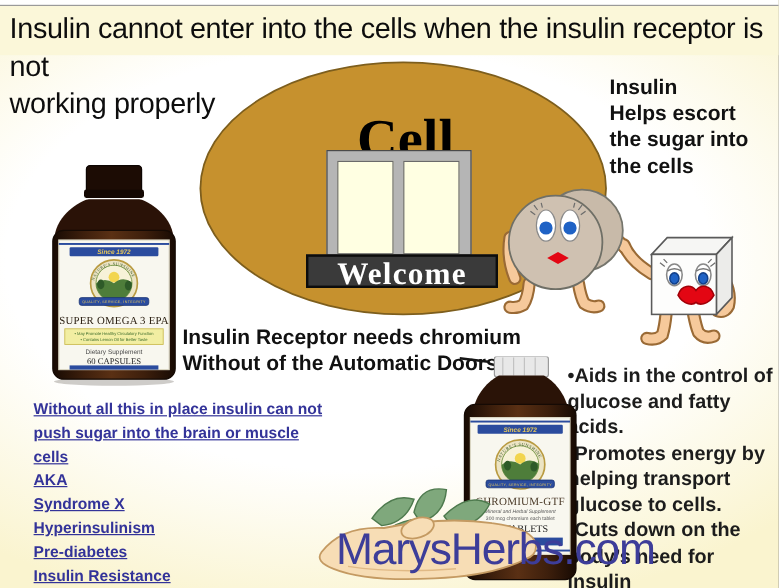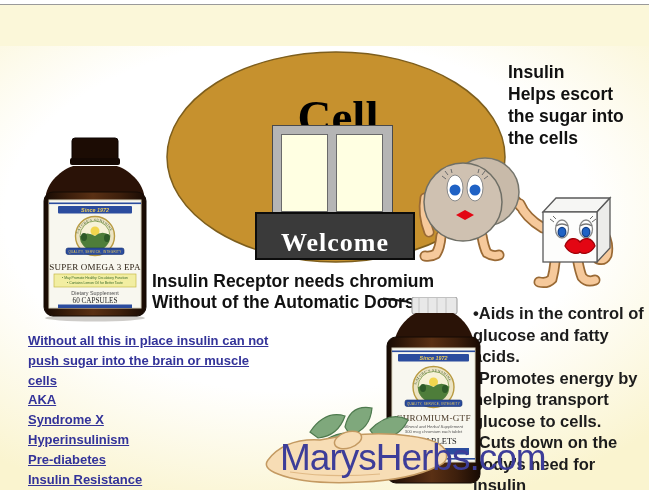--- a/index.html
+++ b/index.html
@@ -19,32 +19,34 @@
   #escort{left:508px;top:61px;line-height:22px;}
   #receptor{left:152px;top:271px;line-height:21px;}
   #connector{left:383px;top:299px;width:24px;height:2px;background:#141414;transform:rotate(7deg);}
   #bluetext{left:28px;top:331px;font-weight:bold;font-size:13px;line-height:19.8px;color:#333399;text-decoration:underline;}
   #benefits{left:473px;top:303px;font-size:16.5px;line-height:21.5px;color:#1c1c1c;font-weight:bold;}
   #cell-label{left:268px;top:74px;width:140px;text-align:center;
     font-family:"Liberation Serif",serif;font-weight:bold;font-size:47px;color:#000;margin-top:16px;}
   #door{left:272px;top:125px;width:121px;height:88px;background:#b5b5b5;border:1px solid #4a4a4a;box-sizing:border-box;}
   .panel{position:absolute;top:8px;bottom:0;width:47px;background:#ffffe2;border:1px solid #6a6a6a;box-sizing:border-box;}
   #panelL{left:8px;} #panelR{left:63px;}
-  #mat{left:255px;top:212px;width:160px;height:48px;background:#3a3a3a;border:2px solid #0c0c0c;
-    box-sizing:border-box;display:flex;align-items:flex-end;justify-content:center;
+  #mat{left:255px;top:212px;width:160px;height:28px;background:#3a3a3a;border:2px solid #0c0c0c;
+    box-sizing:border-box;display:flex;align-items:flex-start;justify-content:center;
     font-family:"Liberation Serif",serif;font-weight:bold;font-size:26px;color:#fff;letter-spacing:1px;}
   #site{left:252px;top:437px;font-size:37px;color:#3D3D99;letter-spacing:-1px;margin-left:28px;}
 </style>
 </head>
 <body>
 
 <div id="stage">
 
   <div class="abs" id="topstrip"></div>
   <div class="abs" id="topband"></div>
+  <div class="abs" id="title" class2="pre" style="white-space:pre-line;">Insulin cannot enter into the cells when the insulin receptor is not
+working properly</div>
 
   <svg class="abs" style="left:165px;top:50px;" width="342" height="214">
     <ellipse cx="171" cy="107" rx="169" ry="105" fill="#C6912E" stroke="#7d5e1d" stroke-width="1.5"></ellipse>
   </svg>
   <div class="abs" id="cell-label">Cell</div>
 
   <div class="abs" id="door">
     <div class="panel" id="panelL"></div>
     <div class="panel" id="panelR"></div>
   </div>

